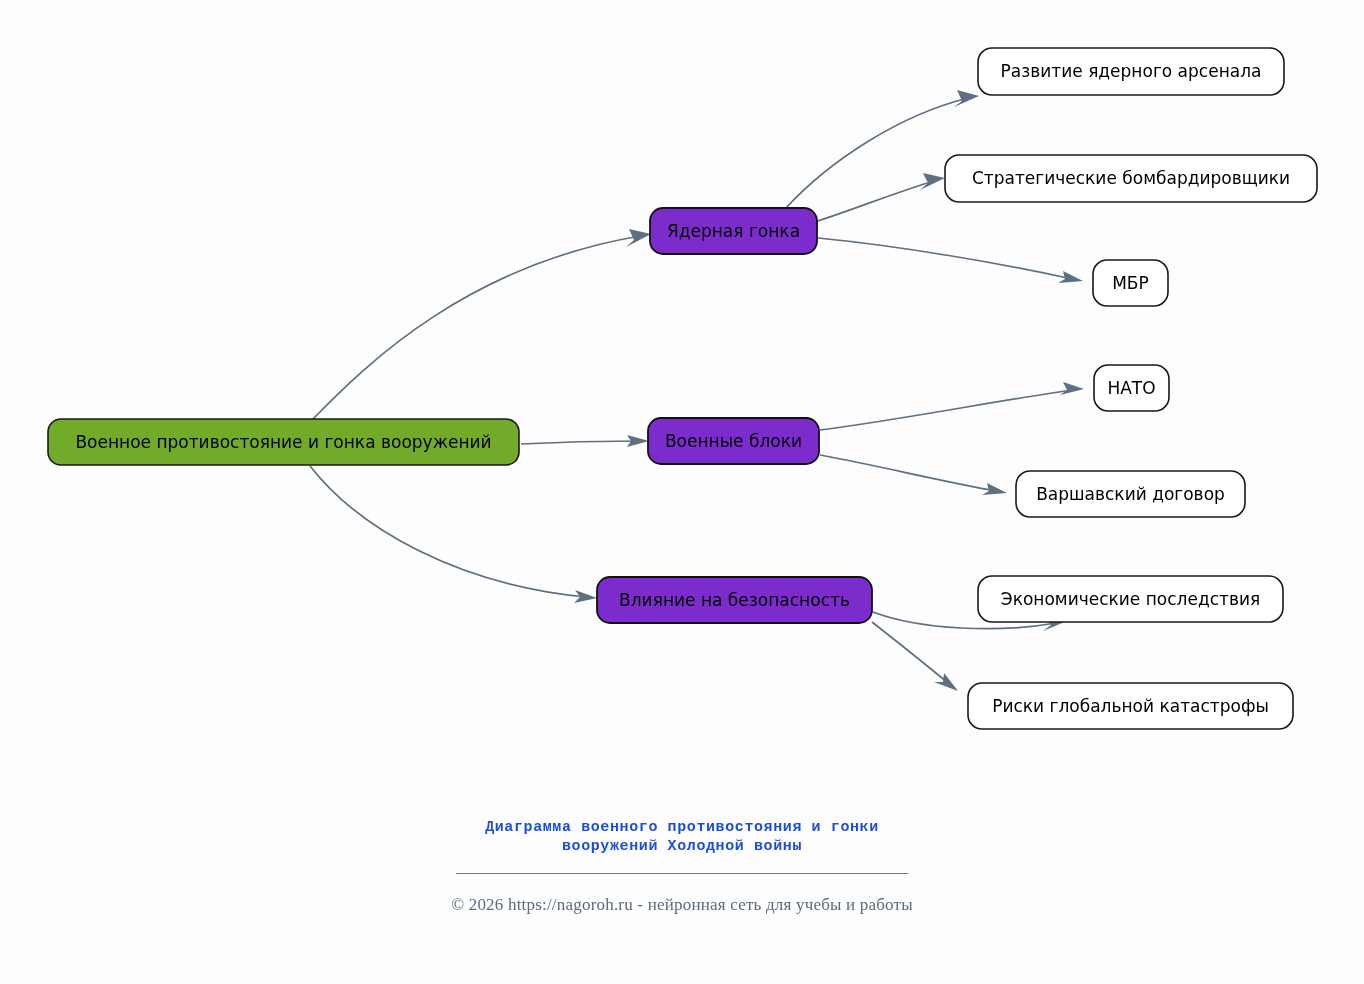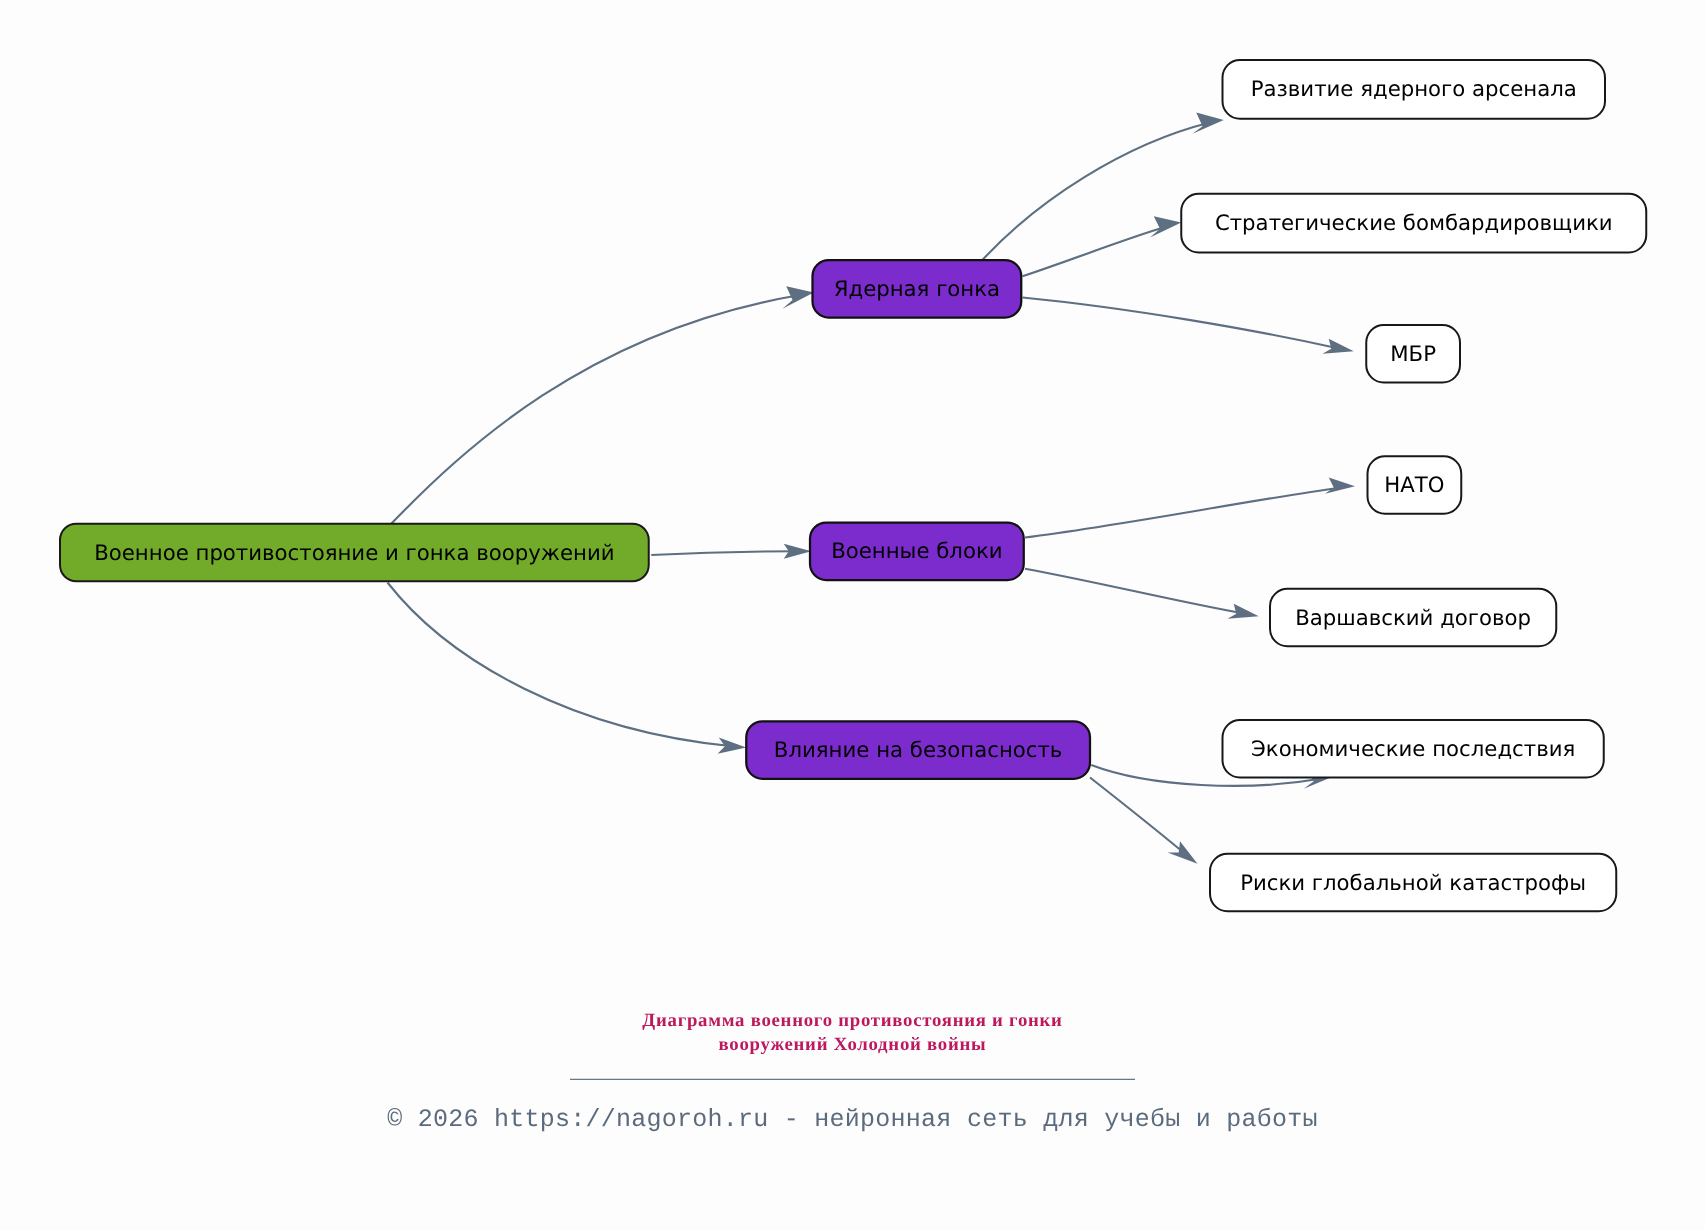--- a/index.html
+++ b/index.html
@@ -63,38 +63,38 @@
     font-size: 17px;
   }
   .caption-block {
     position: absolute;
     left: 0;
     top: 806px;
     width: 1364px;
     text-align: center;
   }
   .caption-title {
-    font-family: Liberation Serif, serif;
+    font-family: Liberation Mono, monospace;
     font-size: 15px;
     font-weight: bold;
-    color: #be185d;
+    color: #1d4ed8;
     letter-spacing: 0.6px;
     line-height: 19px;
-    margin: 2px;
+    margin: 12px;
     white-space: pre-line;
   }
   .caption-divider {
     width: 452px;
     height: 0;
     border-top: 1.4px solid #6a7788;
     margin: 17px auto 0 auto;
   }
   .caption-copyright {
-    font-family: Liberation Mono, monospace;
-    font-size: 20px;
+    font-family: Liberation Serif, serif;
+    font-size: 17px;
     color: #5b6b7e;
     margin: 21px 0 0 0;
     letter-spacing: 0.2px;
   }
 </style>
 </head>
 <body>
 
 <div id="stage">
 

